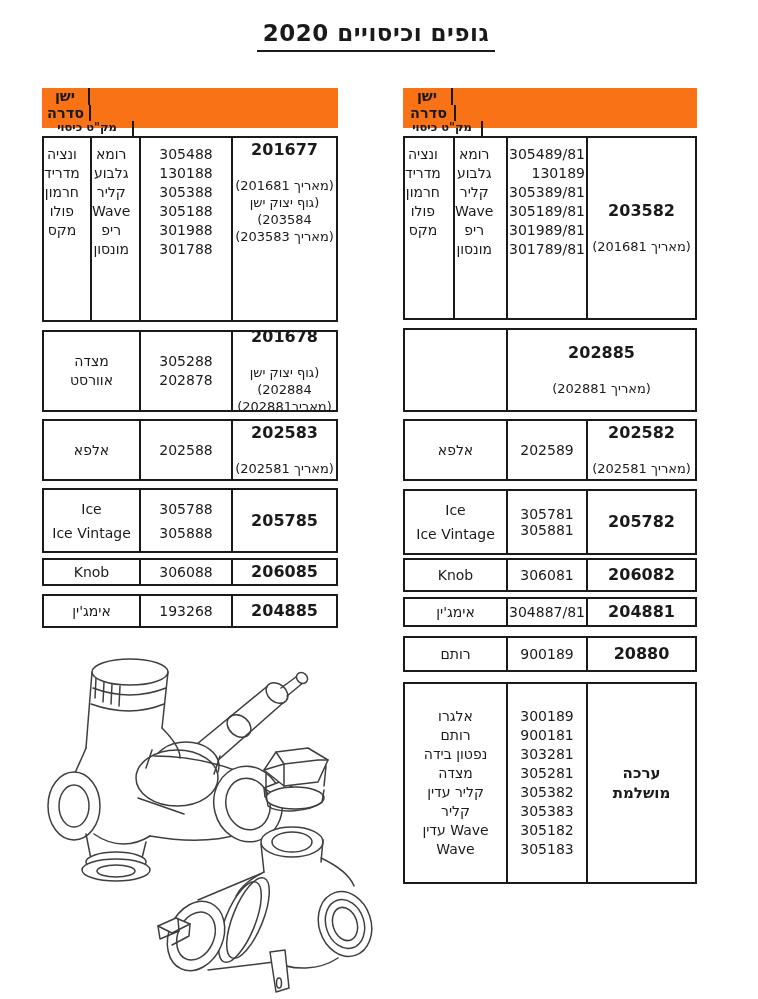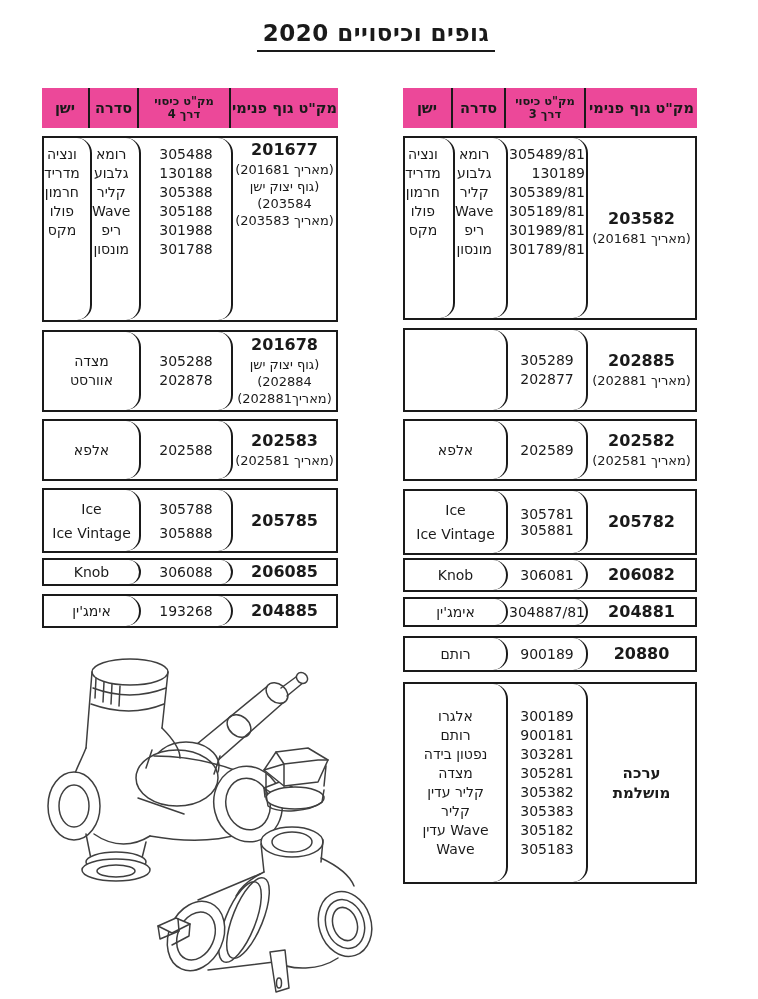--- a/index.html
+++ b/index.html
@@ -10,42 +10,42 @@
   }
   .abs{position:absolute;box-sizing:border-box;}
   
   .title-wrap{top:20px;left:0;width:752px;text-align:center;}
   .title{
     display:inline-block;font-size:23px;font-weight:bold;
     border-bottom:2px solid #1a1a1a;padding:0 6px 4px 6px;direction:rtl;
     letter-spacing:0.5px;
   }
   
-  .thead{display:flex;background:#ec4899;direction:ltr;}
+  .thead{display:flex;background:#f97316;direction:ltr;flex-direction:column;}
   .hcell{
     box-sizing:border-box;display:flex;flex-direction:column;justify-content:center;
     align-items:center;font-weight:bold;text-align:center;direction:rtl;line-height:1.15;
   }
   .hcell:not(:last-child){border-right:2px solid #1a1a1a;}
   .h-main{font-size:14.5px;}
   .h-small{font-size:11.5px;}
   .trow{
     display:flex;border:2px solid #1a1a1a;background:#fff;direction:ltr;
   }
   .cell{
     box-sizing:border-box;display:flex;flex-direction:column;justify-content:center;
     align-items:center;text-align:center;white-space:pre-line;direction:rtl;
-    font-size:14px;line-height:19px;overflow:hidden;border-radius:15px;
+    font-size:14px;line-height:19px;overflow:hidden;
   }
   .cell:not(:last-child){border-right:2px solid #1a1a1a;}
   .vtop{justify-content:flex-start;padding-top:7px;}
   .aright{align-items:flex-end;padding-right:3px;}
   .numblock{display:inline-block;text-align:right;direction:ltr;}
   .part-num{font-weight:bold;font-size:16px;line-height:20px;}
-  .part-note{font-size:13px;line-height:17px;margin-top:1px;}
+  .part-note{font-size:13px;line-height:17px;margin-top:17px;}
   .part-big{font-weight:bold;font-size:15px;line-height:20px;}
   
   .r-yashan{width:50px;} .r-sidra{width:53px;} .r-merge{width:103px;}
   .r-kisui{width:80px;} .r-guf{flex:1;}
   
   .l-yashan{width:48px;} .l-sidra{width:49px;} .l-merge{width:97px;}
   .l-kisui{width:92px;} .l-guf{flex:1;}
   svg{display:block;}
   .sk{stroke:#3f3f3f;fill:none;stroke-width:1.5;stroke-linecap:round;stroke-linejoin:round;}
   .skw{stroke:#3f3f3f;fill:#ffffff;stroke-width:1.5;stroke-linejoin:round;}
@@ -88,22 +88,20 @@
 301989/81
 301789/81</span></div>
     <div class="cell r-guf">
       <span class="part-num">203582</span>
       <span class="part-note">(מאריך 201681)</span>
     </div>
   </div>
 
   <div class="trow abs" style="left:0;top:240px;width:294px;height:84px;">
     <div class="cell r-merge"></div>
-    <div class="cell r-kisui"><span class="numblock">305289
-202877</span></div>
     <div class="cell r-guf">
       <span class="part-num">202885</span>
       <span class="part-note">(מאריך 202881)</span>
     </div>
   </div>
 
   <div class="trow abs" style="left:0;top:331px;width:294px;height:62px;">
     <div class="cell r-merge">אלפא</div>
     <div class="cell r-kisui"><span class="numblock">202589</span></div>
     <div class="cell r-guf">

